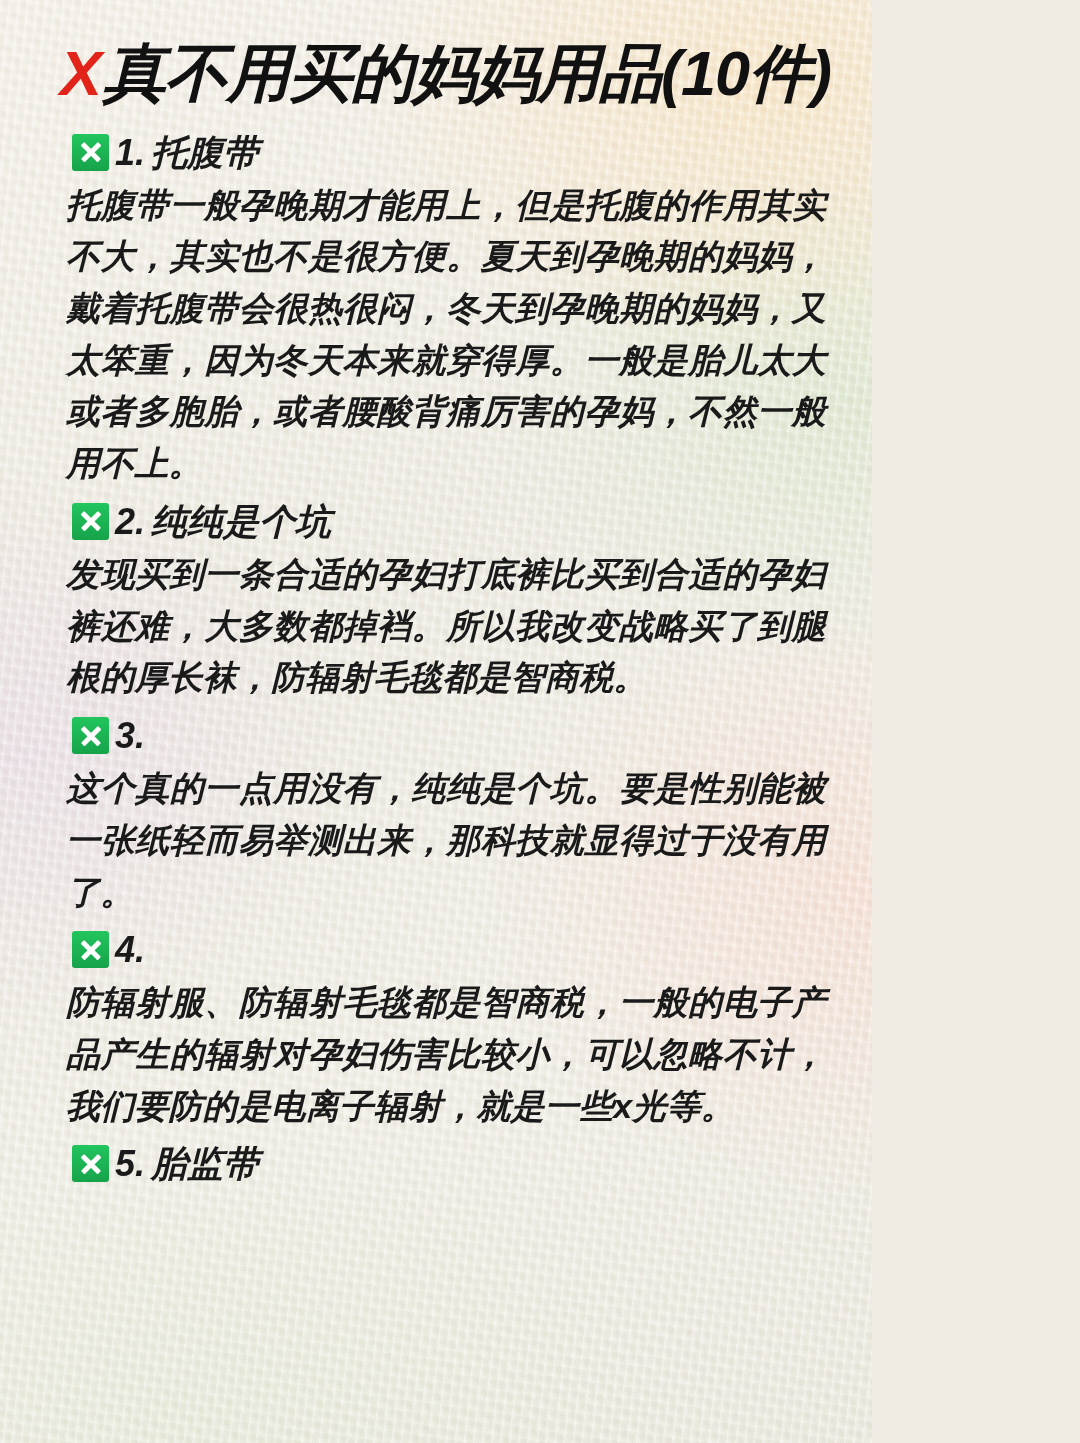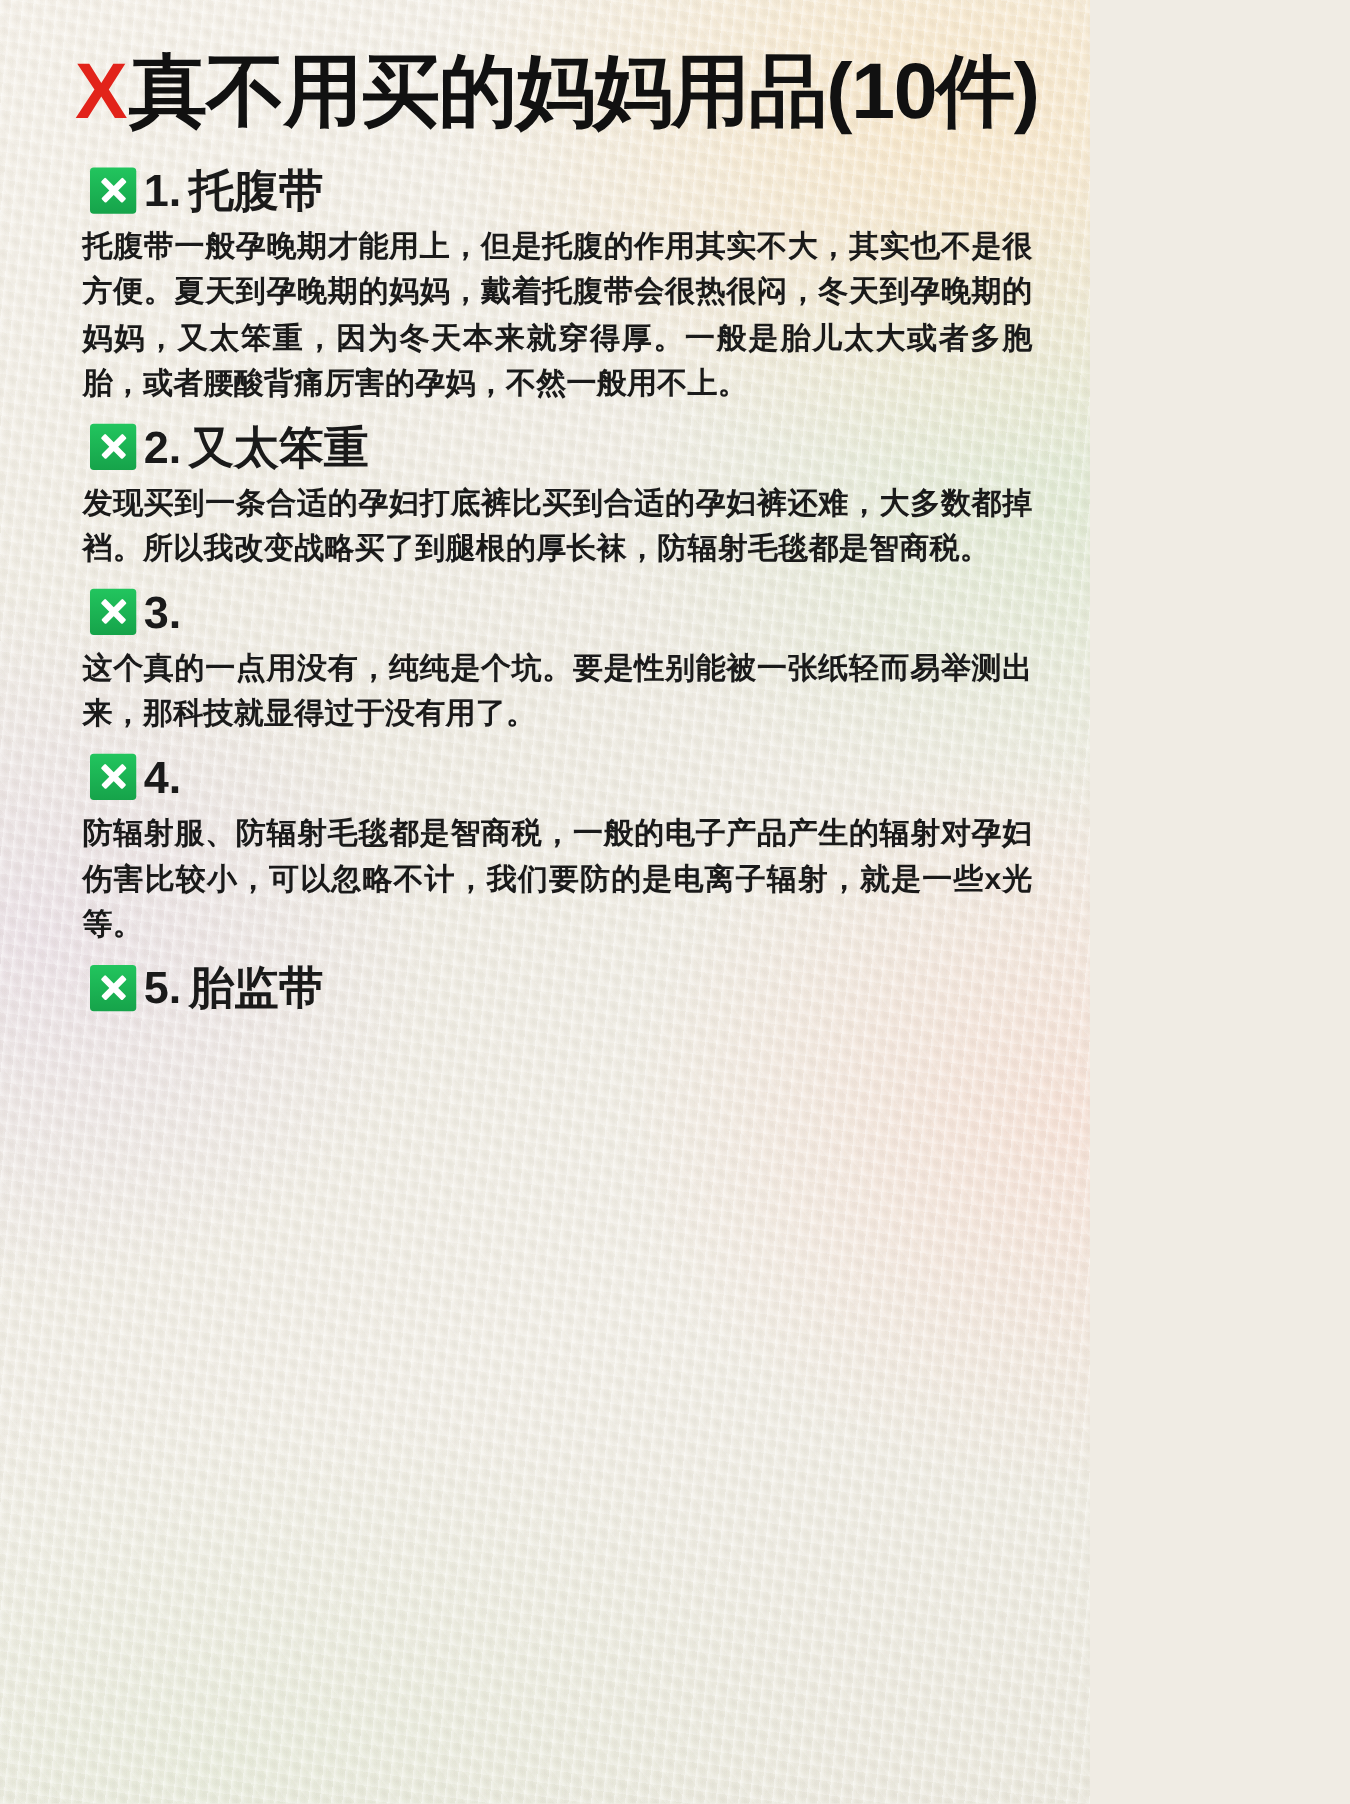--- a/index.html
+++ b/index.html
@@ -19,20 +19,21 @@
     height: 1443px;
     box-sizing: border-box;
     padding: 38px 40px 0 60px;
     background:
       radial-gradient(ellipse 600px 420px at 88% 6%, rgba(255,226,178,0.55), rgba(255,226,178,0) 70%),
       radial-gradient(ellipse 520px 380px at 98% 28%, rgba(214,233,200,0.55), rgba(214,233,200,0) 70%),
       radial-gradient(ellipse 460px 400px at 3% 52%, rgba(232,216,236,0.5), rgba(232,216,236,0) 70%),
       radial-gradient(ellipse 520px 420px at 99% 62%, rgba(252,214,200,0.5), rgba(252,214,200,0) 72%),
       radial-gradient(ellipse 700px 420px at 20% 98%, rgba(226,236,214,0.45), rgba(226,236,214,0) 72%),
       linear-gradient(160deg, #f6f2ea 0%, #efece3 40%, #f2efe7 70%, #eceadf 100%);
+    font-style: italic;
   }
   
   .page:before {
     content: "";
     position: absolute;
     inset: 0;
     pointer-events: none;
     background-image:
       repeating-linear-gradient(96deg, rgba(255,255,255,0.45) 0px, rgba(255,255,255,0) 3px, rgba(160,150,135,0.05) 6px, rgba(255,255,255,0) 9px),
       repeating-linear-gradient(8deg, rgba(255,255,255,0.30) 0px, rgba(255,255,255,0) 4px, rgba(150,140,125,0.045) 7px, rgba(255,255,255,0) 11px),
@@ -92,21 +93,21 @@
   .x-box:before { transform: translate(-50%,-50%) rotate(45deg); }
   .x-box:after  { transform: translate(-50%,-50%) rotate(-45deg); }
   .item-title {
     font-size: 36px;
     font-weight: 700;
     color: #1a1a1a;
     line-height: 1.2;
     white-space: nowrap;
   }
   .item-body {
-    font-size: 24px;
+    font-size: 34px;
     font-weight: 600;
     color: #1a1a1a;
     line-height: 1.52;
     text-align: justify;
     margin: 0 6px 0 6px;
     letter-spacing: 0.2px;
   }
 </style>
 </head>
 <body>
@@ -122,21 +123,21 @@
         <span class="item-title">1.</span>
         <span class="item-title">托腹带</span>
       </div>
       <p class="item-body">托腹带一般孕晚期才能用上，但是托腹的作用其实不大，其实也不是很方便。夏天到孕晚期的妈妈，戴着托腹带会很热很闷，冬天到孕晚期的妈妈，又太笨重，因为冬天本来就穿得厚。一般是胎儿太大或者多胞胎，或者腰酸背痛厉害的孕妈，不然一般用不上。</p>
     </div>
 
     <div class="item">
       <div class="item-head">
         <span class="x-box"></span>
         <span class="item-title">2.</span>
-        <span class="item-title">又太笨重</span>
+        <span class="item-title">纯纯是个坑</span>
       </div>
       <p class="item-body">发现买到一条合适的孕妇打底裤比买到合适的孕妇裤还难，大多数都掉裆。所以我改变战略买了到腿根的厚长袜，防辐射毛毯都是智商税。</p>
     </div>
 
     <div class="item">
       <div class="item-head">
         <span class="x-box"></span>
         <span class="item-title">3.</span>
       </div>
       <p class="item-body">这个真的一点用没有，纯纯是个坑。要是性别能被一张纸轻而易举测出来，那科技就显得过于没有用了。</p>

